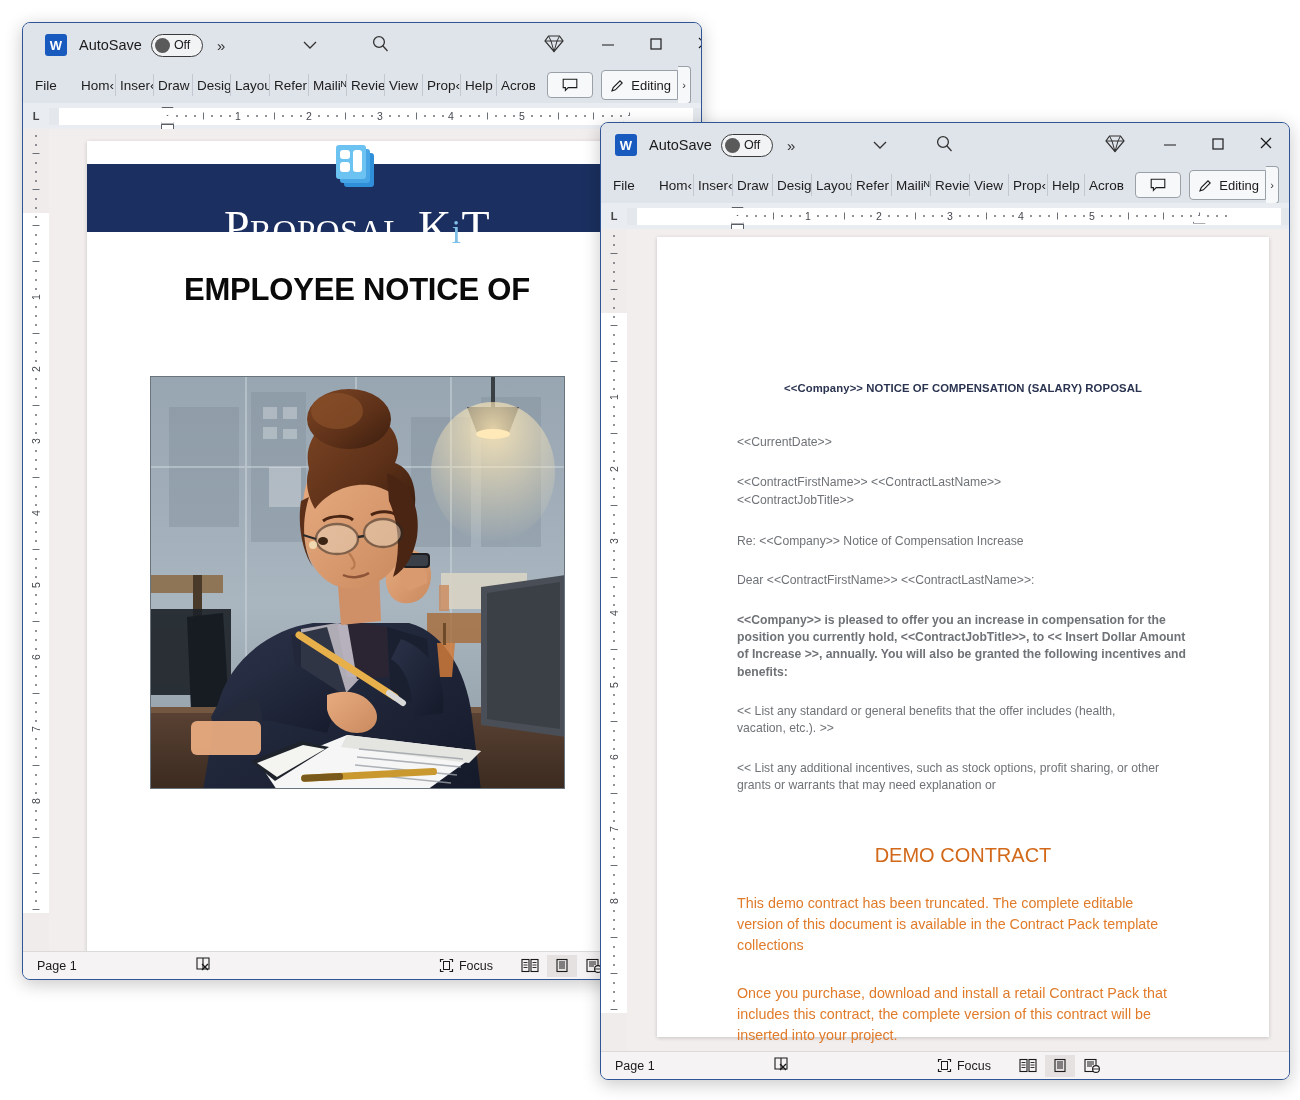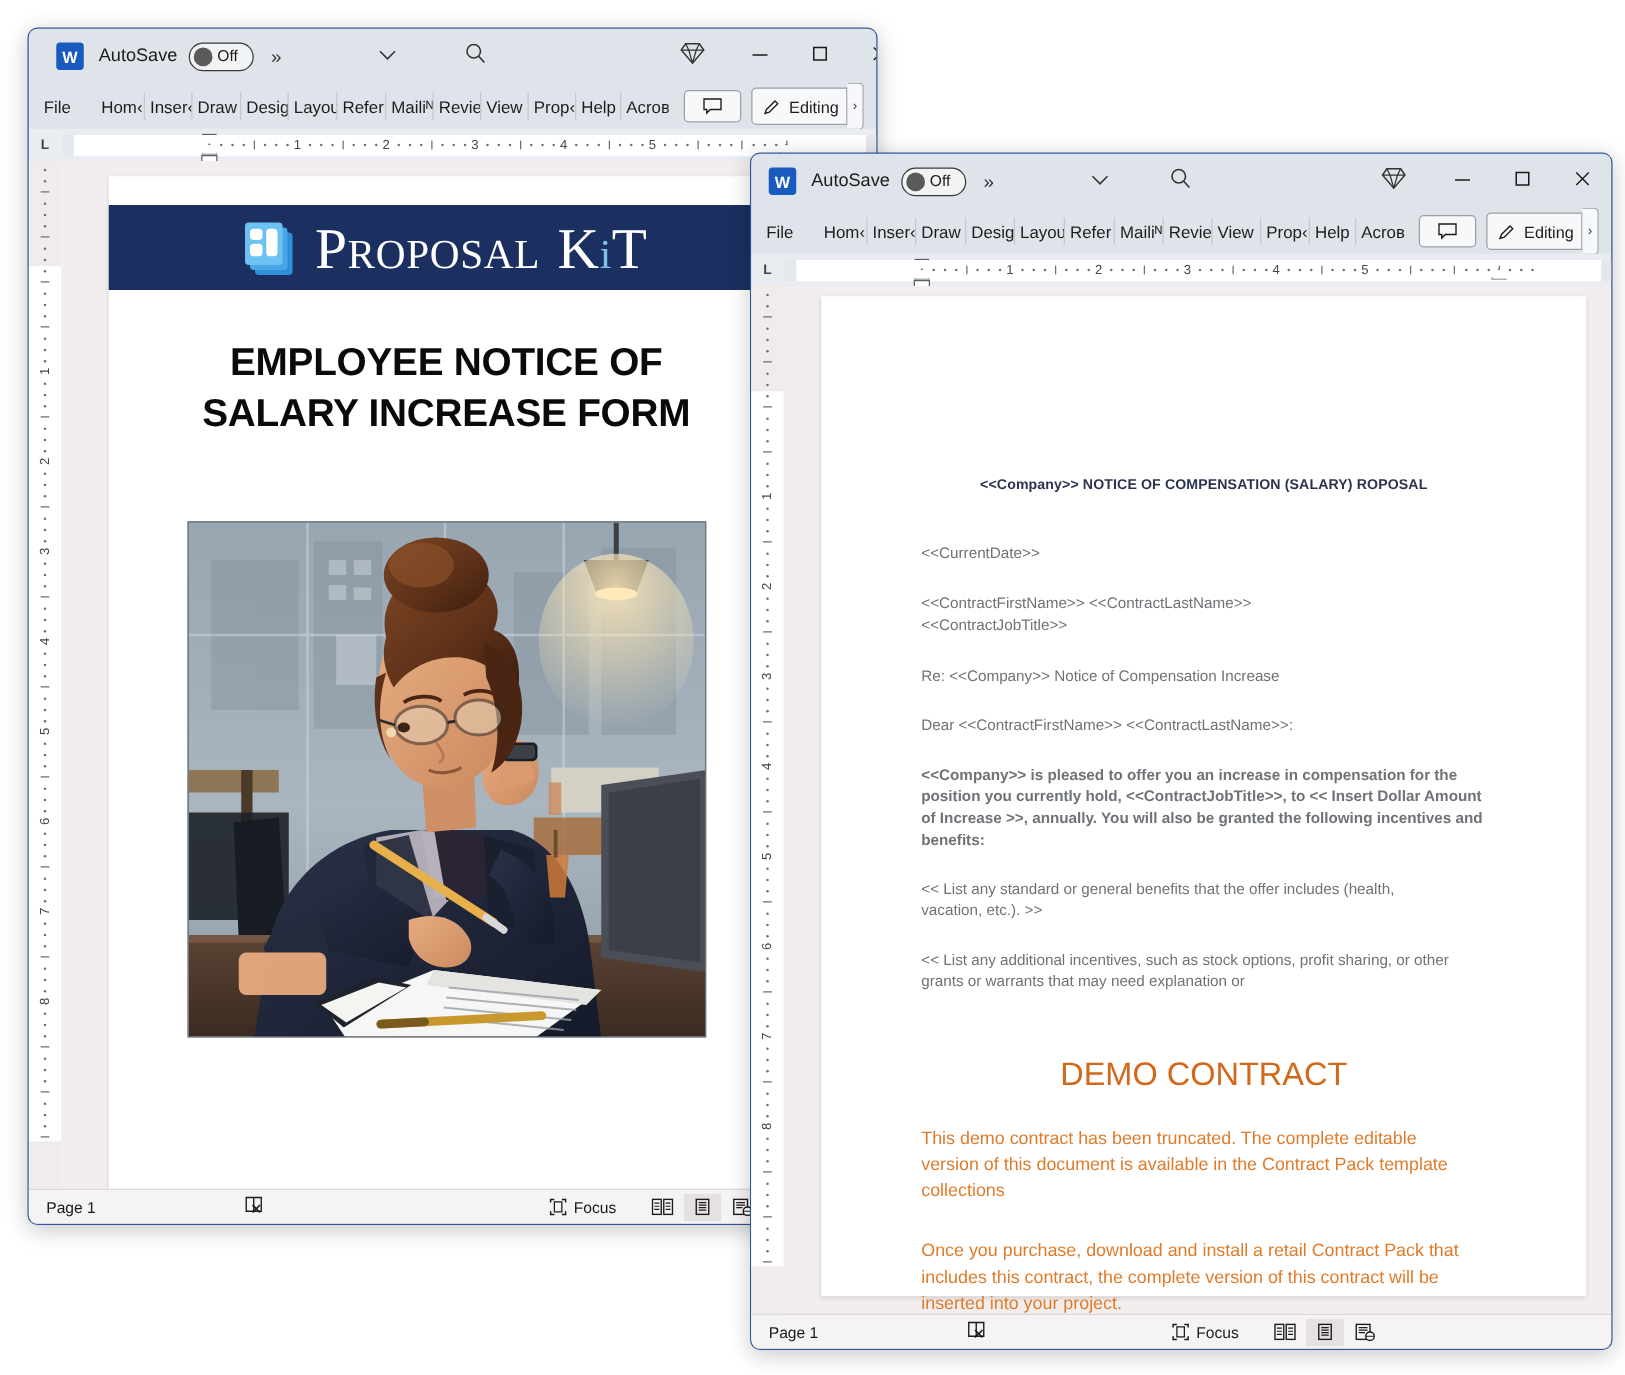--- a/index.html
+++ b/index.html
@@ -227,21 +227,21 @@
     color:#2a3350;
     letter-spacing:0.1px;
   }
   .d2-p {
     font-size: 12.2px;
     color: #6f7377;
     line-height: 1.42;
   }
   .d2-demo-title {
     text-align:center;
-    font-size: 26px;
+    font-size: 20px;
     color:#d2691a;
     font-weight: 400;
   }
   .d2-orange {
     font-size: 14.3px;
     color:#e07b2a;
     line-height: 1.45;
   }
   .d2-link {
     font-size: 12.6px;
@@ -489,37 +489,36 @@
           <div class="vt dot" style="top: 735px;"></div>
           <div class="vt tick" style="top: 744px;"></div>
           <div class="vt dot" style="top: 753px;"></div>
           <div class="vt dot" style="top: 762px;"></div>
           <div class="vt dot" style="top: 771px;"></div>
           <div class="vt tick" style="top: 780px;"></div>
         </div>
       <div class="docscroll">
         <div class="page" style="left:38px; top:12px; width:540px; height:820px;">
 
-          <div class="pk-banner" style="margin:23px 0 0 0; height:68px;">
+          <div class="pk-banner" style="margin:23px 0 0 0; height:68px;flex-direction:column;">
             <div class="pk-icon">
               <div class="sq" style="left:8px; top:10px; width:30px; height:34px; background:#2f8fd8;"></div>
               <div class="sq" style="left:4px; top:6px; width:30px; height:34px; background:#49a6e6;"></div>
               <div class="sq" style="left:0px; top:2px; width:30px; height:34px; background:#6cc3f2;"></div>
               <div class="sq" style="left:4px; top:7px; width:10px; height:9px; background:#ffffff;"></div>
               <div class="sq" style="left:17px; top:7px; width:9px; height:22px; background:#ffffff;"></div>
               <div class="sq" style="left:4px; top:19px; width:10px; height:10px; background:#ffffff;"></div>
             </div>
             <div class="pk-wordmark">
               <span class="cap">P</span><span class="sm">ROPOSAL</span><span class="cap" style="margin-left:14px;">K</span><span class="sm dot-i">i</span><span class="cap">T</span>
             </div>
           </div>
 
           <div class="doc1-title" style="margin-top:38px; padding:0 28px;">
             <div>EMPLOYEE NOTICE OF</div>
-            <div>SALARY INCREASE FORM</div>
           </div>
 
           <div class="illus" style="margin:65px auto 0 auto; width:415px; height:413px; border:1px solid #6a747d;">
             <svg width="415" height="413" viewBox="0 0 415 413" preserveAspectRatio="none">
               <defs>
                 <linearGradient id="winbg" x1="0" y1="0" x2="0" y2="1">
                   <stop offset="0%" stop-color="#98a6b2"></stop>
                   <stop offset="55%" stop-color="#a9b5bf"></stop>
                   <stop offset="100%" stop-color="#8e9aa4"></stop>
                 </linearGradient>

